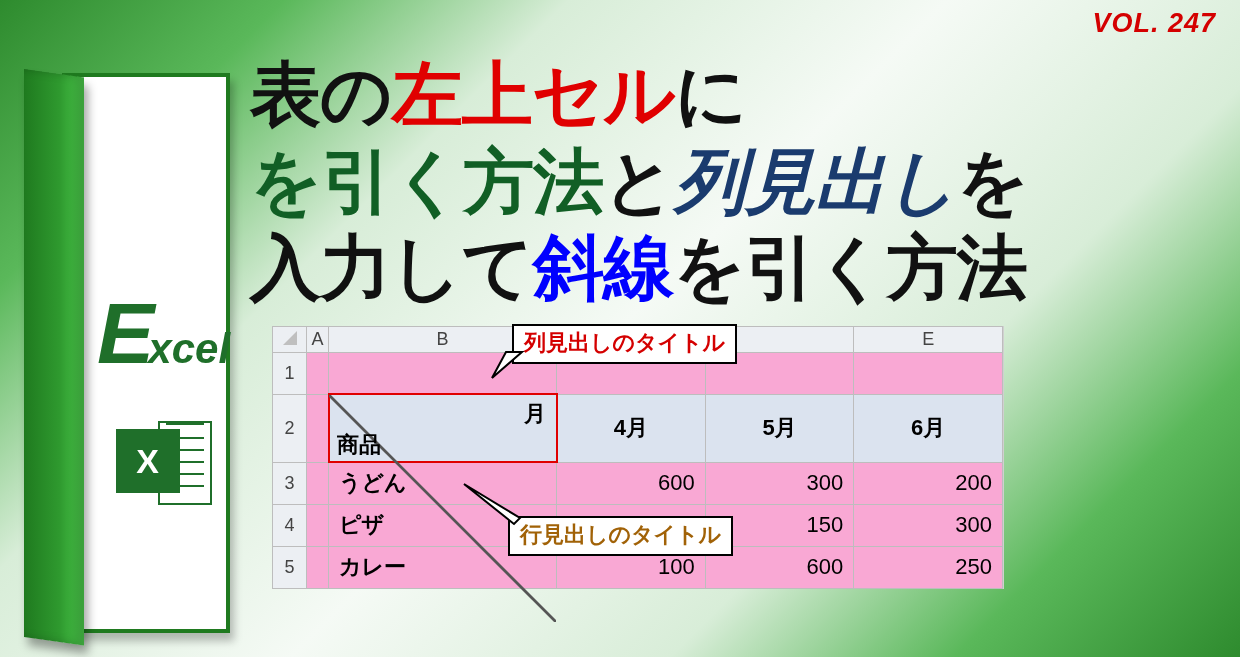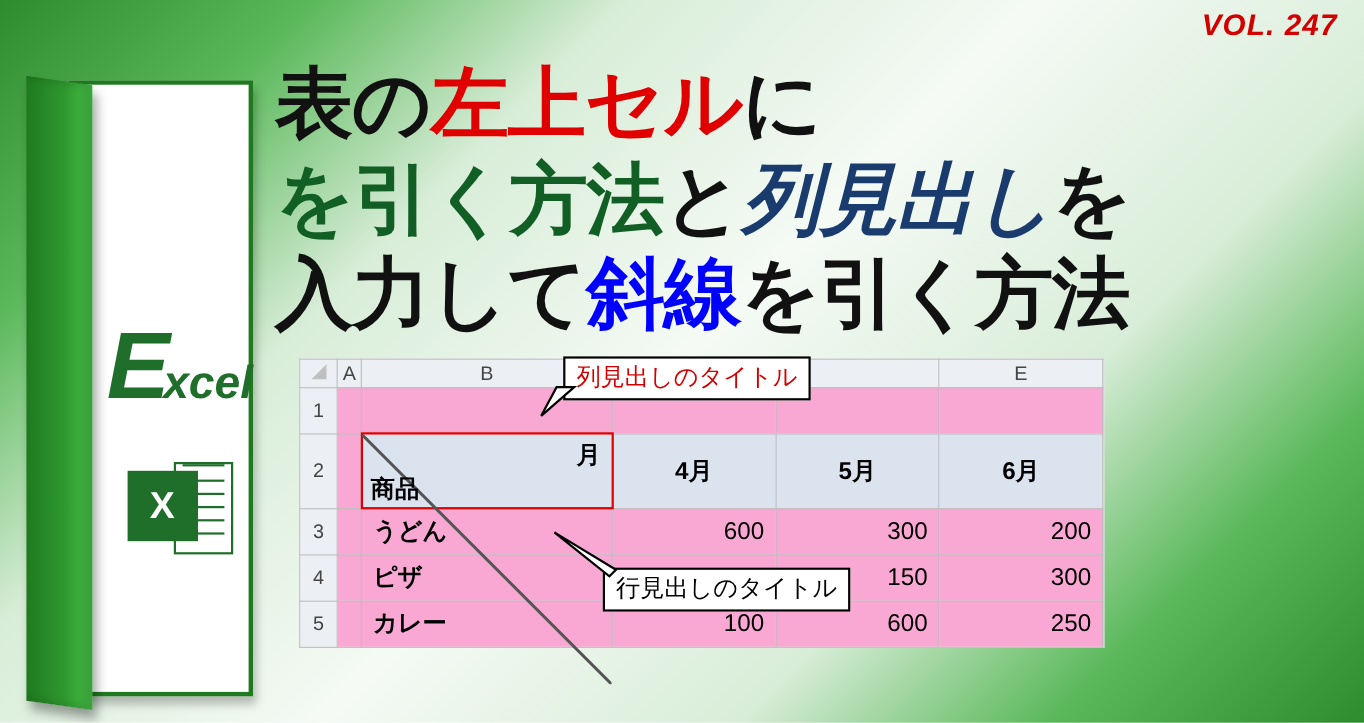--- a/index.html
+++ b/index.html
@@ -200,26 +200,26 @@
     font-weight: bold;
     font-size: 22px;
   }
 
   
   .callout {
     position: absolute;
     background: #fff;
     border: 2px solid #000;
     padding: 2px 10px 4px;
-    font-weight: normal;
+    font-weight: bold;
     font-size: 22px;
     white-space: nowrap;
   }
   .callout.red { color: #d40000; }
-  .callout.blue { color: #000000; margin-left: 40px; }
+  .callout.blue { color: #a16207; }
   .callout svg.tail {
     position: absolute;
     overflow: visible;
   }
 </style>
 </head>
 <body>
 
 <div class="volume">VOL. 247</div>
 

